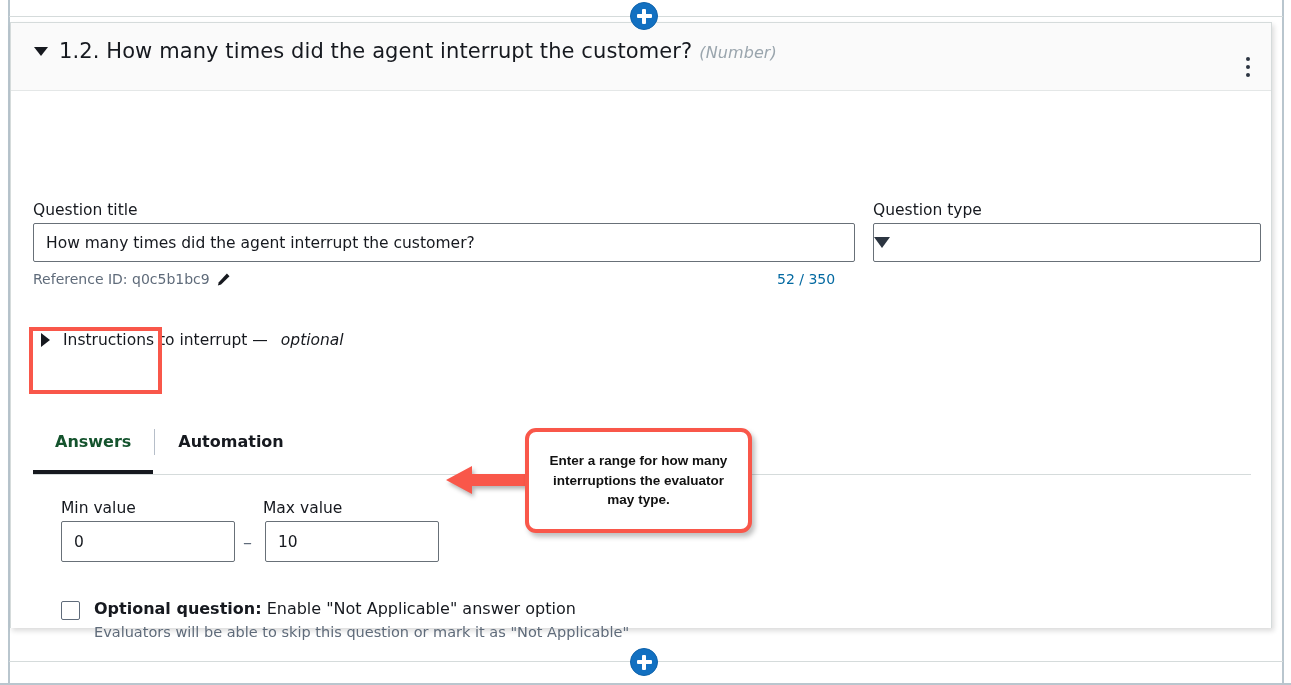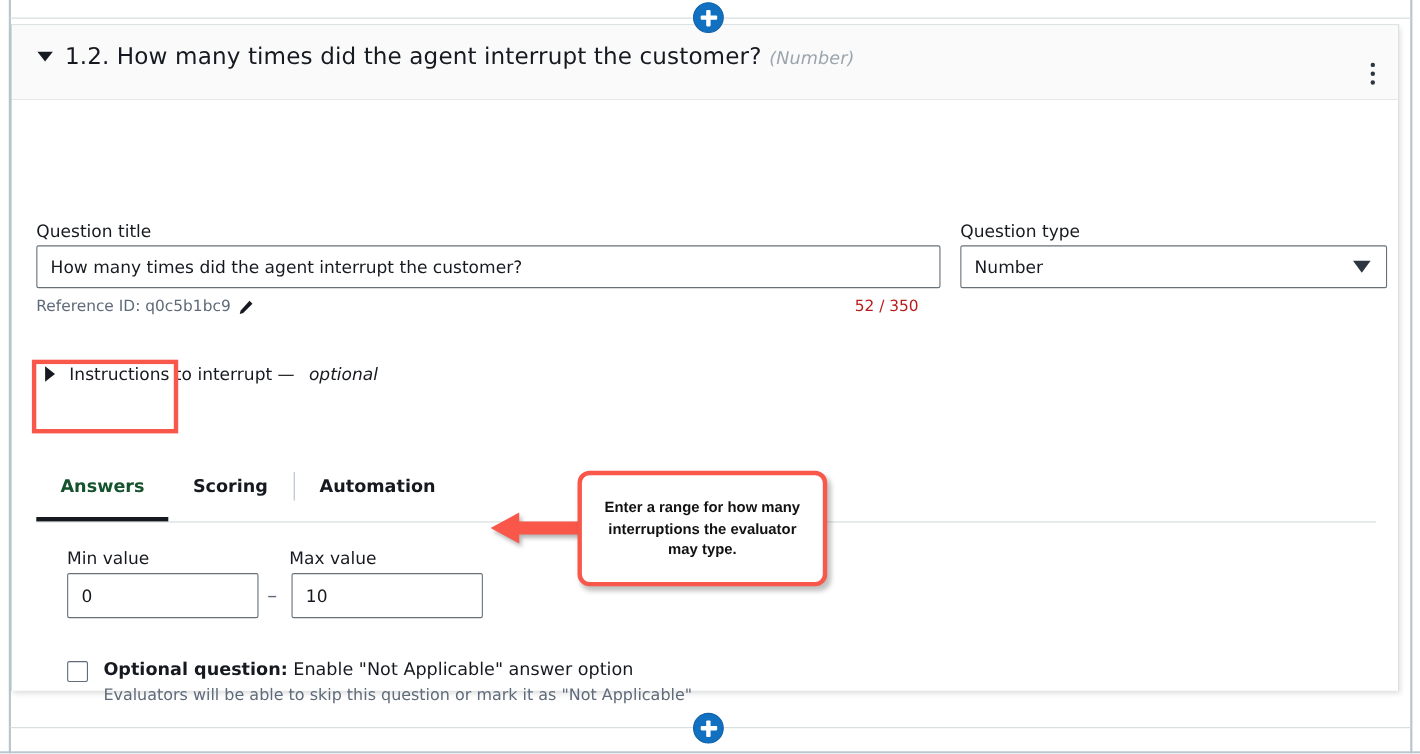--- a/index.html
+++ b/index.html
@@ -123,21 +123,21 @@
 
   #reference-id-row {
     position: absolute; left: 22px; top: 180px;
     font-size: 14px; color: #5f6b7a;
     display: flex; align-items: center; gap: 6px;
   }
   .pencil-icon { display: inline-block; width: 15px; height: 15px; }
 
   #char-counter {
     position: absolute; left: 766px; top: 180px;
-    font-size: 14px; color: #b91c1c;
+    font-size: 14px; color: #0369a1;
   }
 
   #question-type-label { left: 862px; top: 110px; }
   .select-box {
     position: absolute; left: 862px; top: 132px;
     width: 388px; height: 39px;
     border: 1px solid #687078;
     border-radius: 2px;
     background: #ffffff;
     display: flex; align-items: center;
@@ -325,36 +325,32 @@
           <svg width="15" height="15" viewBox="0 0 16 16" aria-hidden="true">
             <path d="M11.6 1.6 L14.4 4.4 L5.4 13.4 L2 14.4 L3 11 Z" fill="#16191f"></path>
           </svg>
         </span>
       </div>
 
       <div id="char-counter">52 / 350</div>
 
       <div class="field-label" id="question-type-label">Question type</div>
       <div class="select-box">
-        <span class="select-value">Number</span>
         <span class="select-caret"></span>
       </div>
 
       <div id="instructions-row">
         <span class="caret-right"></span>
         <span>Instructions to interrupt —</span>
         <span class="instr-optional">optional</span>
       </div>
 
       <div id="tab-strip">
         <div class="tab active">
           <span>Answers</span>
-        </div>
-        <div class="tab">
-          <span>Scoring</span>
         </div>
         <div class="tab-divider"></div>
         <div class="tab">
           <span>Automation</span>
         </div>
       </div>
 
       <div class="field-label" id="min-label">Min value</div>
       <div class="field-label" id="max-label">Max value</div>
       <input class="text-input" id="min-input" type="text" value="0" style="">

